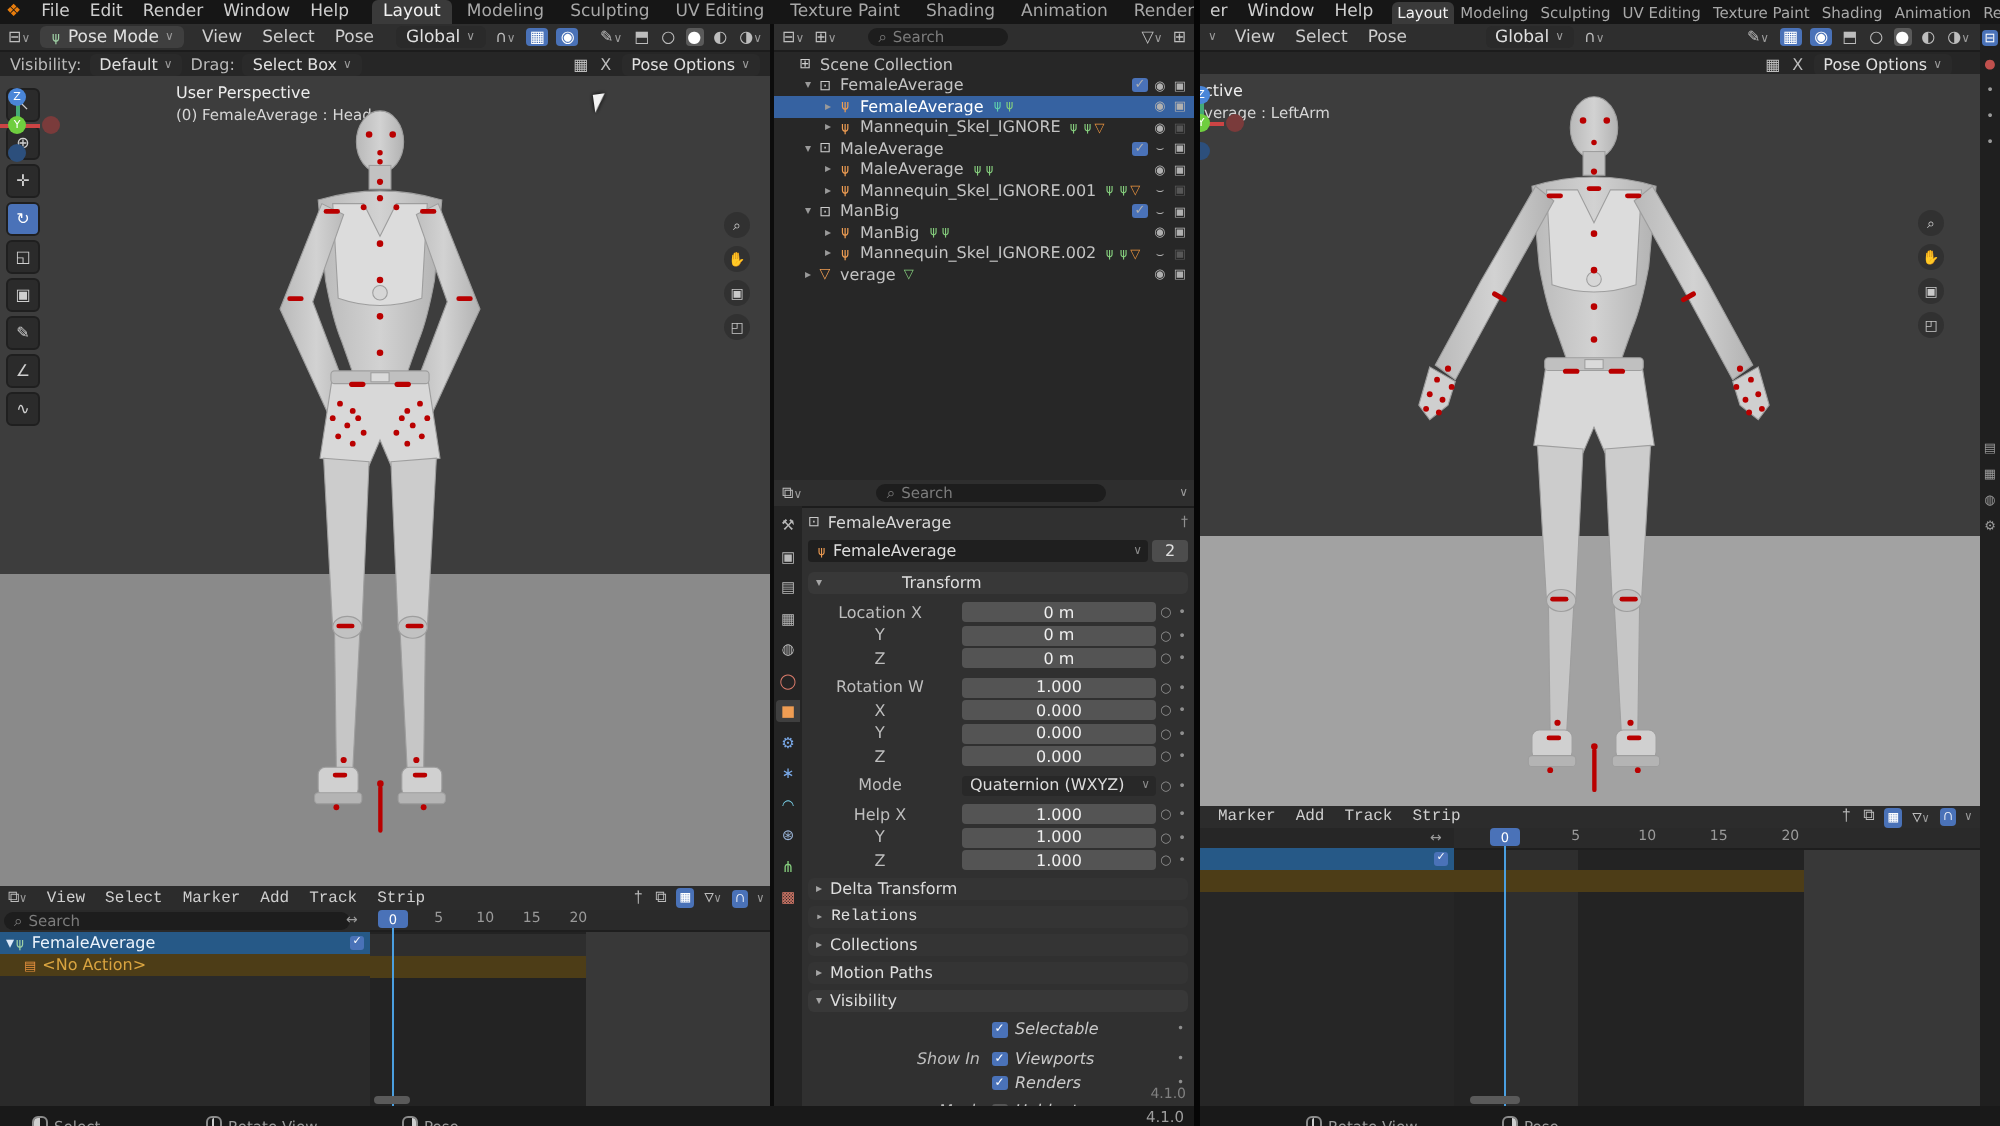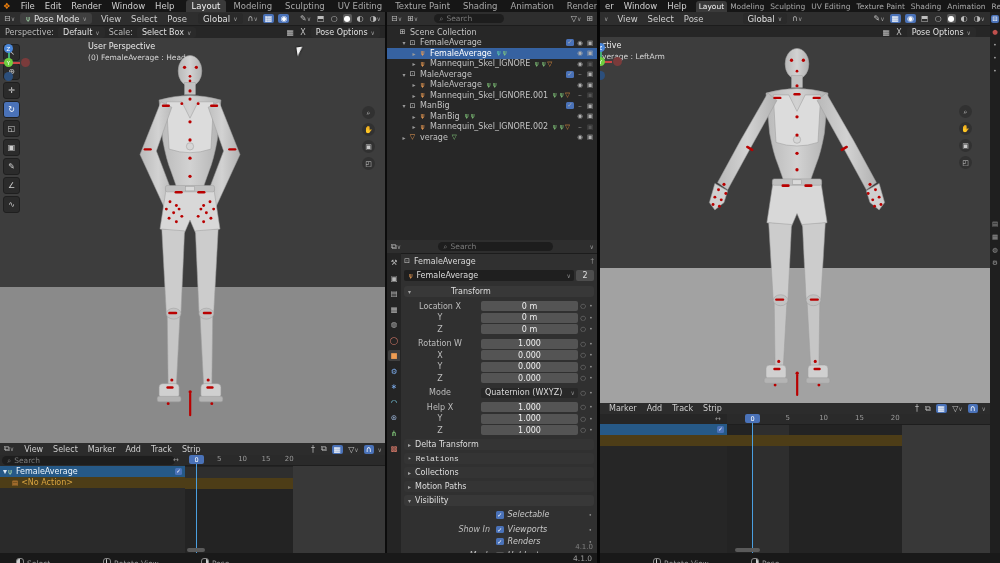--- a/index.html
+++ b/index.html
@@ -66,21 +66,21 @@
   .flock{width:10px;text-align:center;color:#8f8f8f;font-size:6.5px;flex:none;}
   .cb{width:7.5px;height:7.5px;border-radius:1.5px;background:#545454;flex:none;margin-right:4px;}
   .cb.on{background:#4a72b8;position:relative;}
   .cb.on::after{content:"✓";position:absolute;inset:0;color:#fff;font-size:6px;line-height:7.5px;text-align:center;}
   .vrow{display:flex;align-items:center;height:10.5px;margin:1.5px 3px 0 3px;font-size:8px;color:#c9c9c9;font-style:italic;}
   .vglab{width:86px;text-align:right;padding-right:6px;color:#bdbdbd;flex:none;}
   .vdot{margin-left:auto;color:#8f8f8f;font-size:6px;padding-right:2px;}
   .version{position:absolute;right:4px;bottom:2px;font-size:7px;color:#808080;}
   
   .nla{background:#232323;}
-  .nlahead{background:#2c2c2c;display:flex;align-items:center;gap:4px;font-size:8px;color:#c9c9c9;border-bottom:1px solid #1a1a1a;white-space:nowrap;}
+  .nlahead{background:#2c2c2c;display:flex;align-items:center;gap:4px;font-size:8px;color:#c9c9c9;border-bottom:1px solid #1a1a1a;white-space:nowrap;font-family:Liberation Mono, monospace;}
   .trackrow{display:flex;align-items:center;height:11px;font-size:8px;white-space:nowrap;}
   .track-sel{background:#265987;color:#eaf2fb;}
   .track-act{background:#4d3d17;color:#d9a440;}
   .ruler{position:relative;background:#2a2a2a;font-size:7px;color:#9a9a9a;border-bottom:1px solid #1e1e1e;}
   .ruler span{position:absolute;top:0;transform:translateX(-50%);}
   .playline{position:absolute;width:1px;background:#4a9fe0;}
   .framebox{position:absolute;background:#4a72b8;color:#fff;font-size:6.5px;border-radius:2px;
             display:flex;align-items:center;justify-content:center;}
   .outrange{position:absolute;background:#383838;}
   .hscroll{position:absolute;height:4px;background:#5a5a5a;border-radius:2px;}
@@ -147,26 +147,26 @@
       <span class="hicon blue"><span>◉</span></span>
       <div class="grow"></div>
       <span class="hicon"><span>✎</span><span class="chev">∨</span></span>
       <span class="hicon"><span>⬒</span></span>
       <span class="hicon"><span>○</span></span>
       <span class="hicon" style="background:#5a5a5a;border-radius:2px;color:#fff;"><span>●</span></span>
       <span class="hicon"><span>◐</span></span>
       <span class="hicon"><span>◑</span><span class="chev">∨</span></span>
     </div>
     <div class="toolsrow" style="height:13px;padding:0 5px;">
-      <span>Perspective:</span>
+      <span>Visibility:</span>
       <div class="pill dark">
         <span>Default</span>
           <span class="chev">∨</span>
       </div>
-      <span>Scale:</span>
+      <span>Drag:</span>
       <div class="pill dark">
         <span>Select Box</span>
           <span class="chev">∨</span>
       </div>
       <div class="grow"></div>
       <span class="hicon"><span>▦</span></span>
       <span class="hicon">X</span>
       <div class="pill dark">
         <span>Pose Options</span>
           <span class="chev">∨</span>

